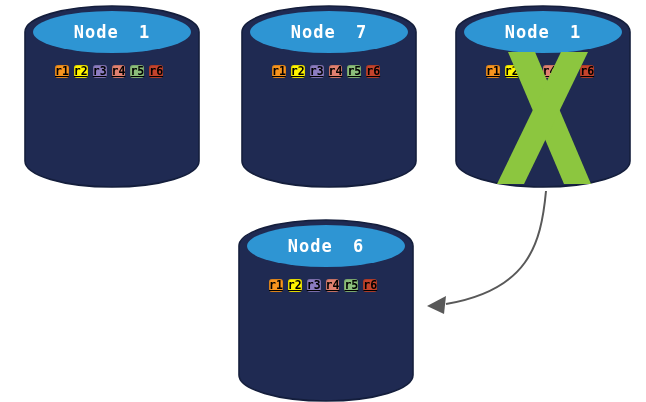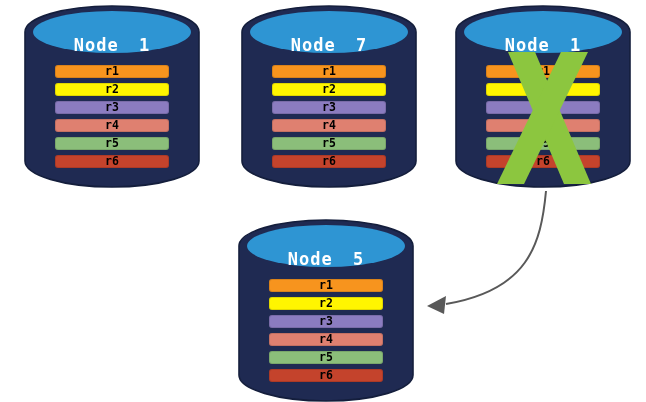--- a/index.html
+++ b/index.html
@@ -8,26 +8,26 @@
     font-family:"DejaVu Sans Mono","Liberation Mono",monospace;
   }
   .node{position:absolute;width:178px;height:186px;}
   .node.pos1{left:23px;top:4px;}
   .node.pos2{left:240px;top:4px;}
   .node.pos3{left:454px;top:4px;}
   .node.pos4{left:237px;top:218px;}
   .cyl{position:absolute;left:0;top:0;width:178px;height:186px;}
   .cyl .silhouette{stroke:#141E3C;stroke-width:1.6;}
   .node-title{
-    position:absolute;left:0;top:31px;width:100%;text-align:center;
+    position:absolute;left:0;top:18px;width:100%;text-align:center;
     color:#ffffff;font-weight:bold;font-size:17px;letter-spacing:1px;word-spacing:9px;
   }
   .rows{
     position:absolute;left:32px;top:61px;width:114px;
-    display:flex;flex-direction:column;gap:5px;
+    display:flex;flex-direction:row;gap:5px;text-decoration:underline;
   }
   .row{
     height:13px;border-radius:3px;display:flex;align-items:center;justify-content:center;
     box-shadow:inset 0 0 0 1px rgba(0,0,0,0.12);
   }
   .row span{
     color:#000;font-weight:bold;font-size:11.5px;line-height:13px;
   }
   .overlay{position:absolute;left:0;top:0;width:646px;height:402px;pointer-events:none;}
 </style>
@@ -118,21 +118,21 @@
           <span>r6</span>
         </div>
     </div>
   </div>
 
   <div class="node pos4">
     <svg class="cyl" viewBox="0 0 178 186">
       <path class="silhouette" d="M 2,28 A 87,26 0 0 1 176,28 L 176,157 A 87,26 0 0 1 2,157 Z" fill="#1F2A52"></path>
       <ellipse cx="89" cy="28" rx="79" ry="21" fill="#2E95D3"></ellipse>
     </svg>
-    <div class="node-title">Node 5</div>
+    <div class="node-title">Node 6</div>
     <div class="rows">
       <div class="row" style="background: rgb(247, 148, 30);">
           <span>r1</span>
         </div>
       <div class="row" style="background: rgb(255, 245, 0);">
           <span>r2</span>
         </div>
       <div class="row" style="background: rgb(139, 124, 192);">
           <span>r3</span>
         </div>

